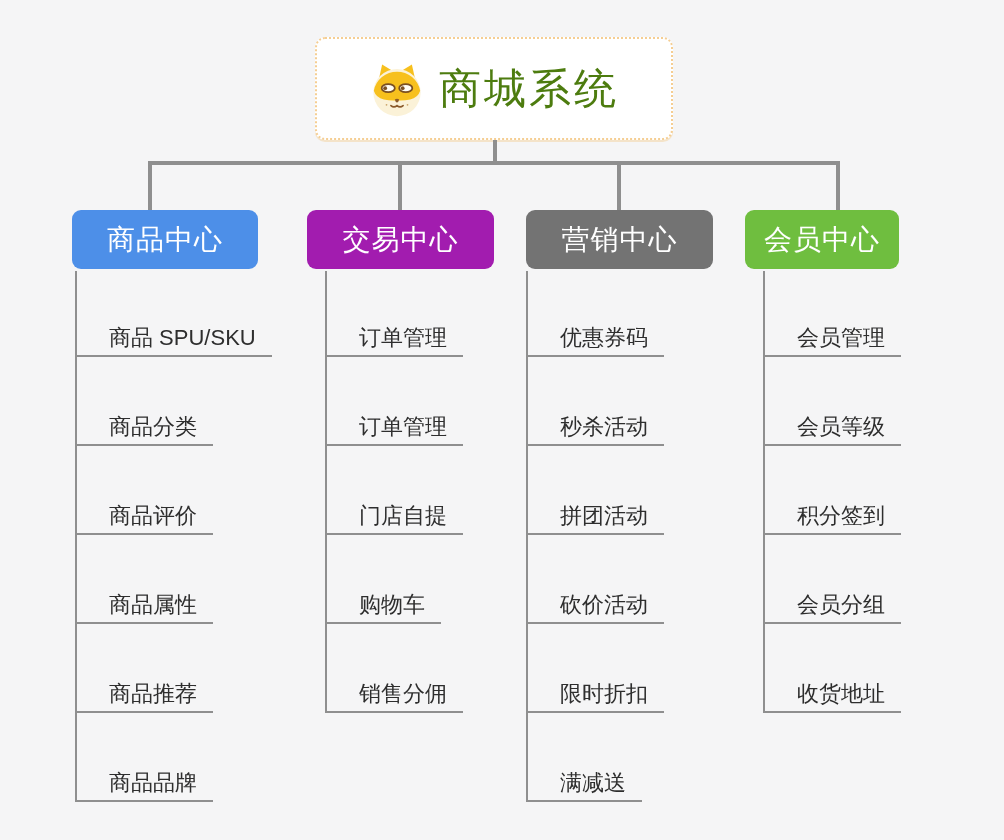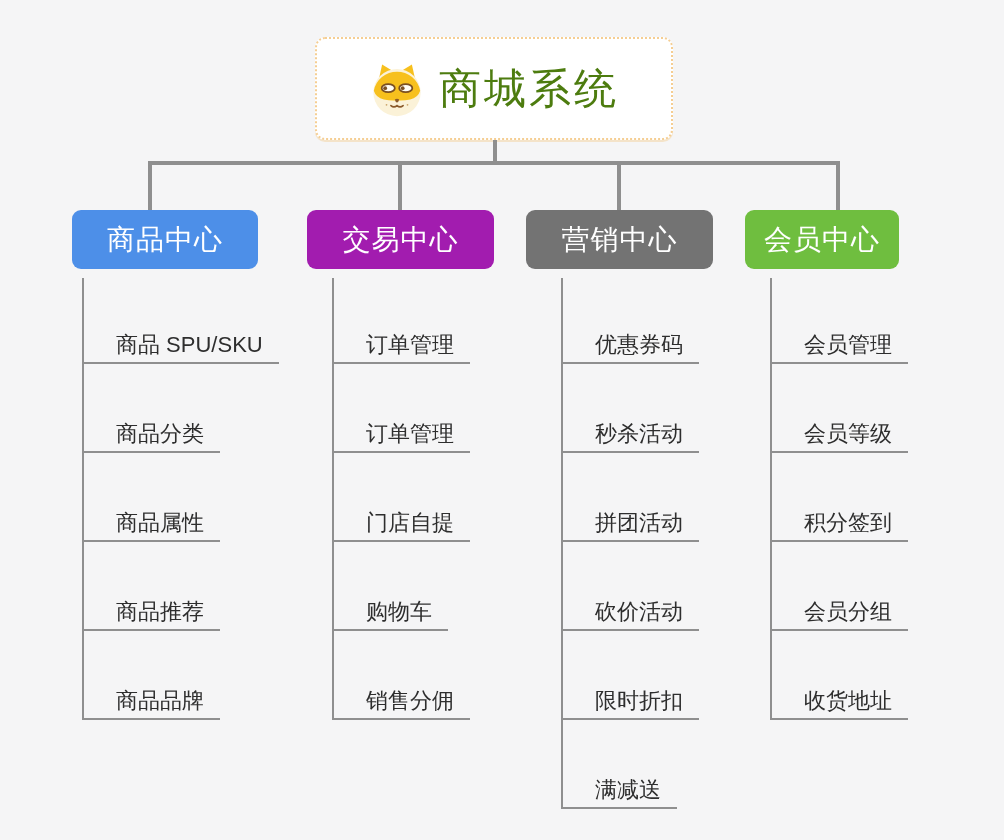--- a/index.html
+++ b/index.html
@@ -38,24 +38,24 @@
     color:#ffffff;font-size:28px;letter-spacing:1px;white-space:nowrap;
     box-sizing:border-box;
   }
   .branch.b0{left:72px;width:186px;}
   .branch.b1{left:307px;width:187px;}
   .branch.b2{left:526px;width:187px;}
   .branch.b3{left:745px;width:154px;}
 
   
   .col{
-    position:absolute;top:269px;margin:9px;padding:0;list-style:none;
+    position:absolute;top:269px;margin:2px;padding:0;list-style:none;
     border-left:2px solid #8f8f8f;
   }
-  .col.c0{left:73px;} .col.c1{left:323px;} .col.c2{left:552px;} .col.c3{left:761px;}
+  .col.c0{left:73px;} .col.c1{left:323px;} .col.c2{left:524px;} .col.c3{left:761px;}
   .col li{
     height:89px;box-sizing:border-box;
     display:flex;align-items:flex-end;
     width:max-content;
     padding:0 16px 4px 32px;
     border-bottom:2px solid #8f8f8f;
   }
   .col li:first-child{height:86px;}
   .col li span{
     font-size:22px;color:#2e2e2e;white-space:nowrap;line-height:1.2;
@@ -103,20 +103,23 @@
   <div class="branch b3" style="background: rgb(111, 190, 63);">
       <span>会员中心</span>
     </div>
 
   <ul class="col c0">
       <li>
         <span>商品 SPU/SKU</span>
       </li>
       <li>
         <span>商品分类</span>
+      </li>
+      <li>
+        <span>商品评价</span>
       </li>
       <li>
         <span>商品属性</span>
       </li>
       <li>
         <span>商品推荐</span>
       </li>
       <li>
         <span>商品品牌</span>
       </li>

